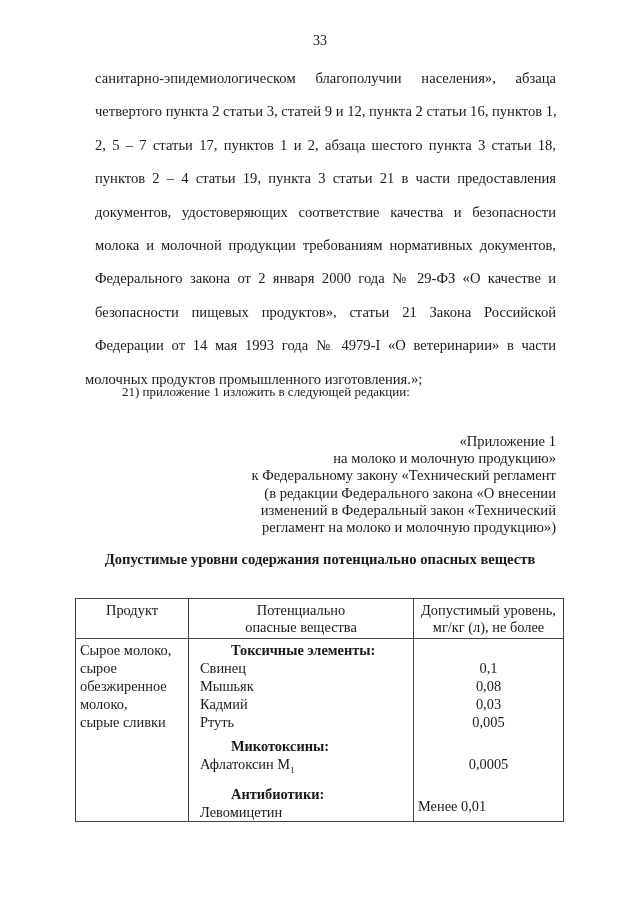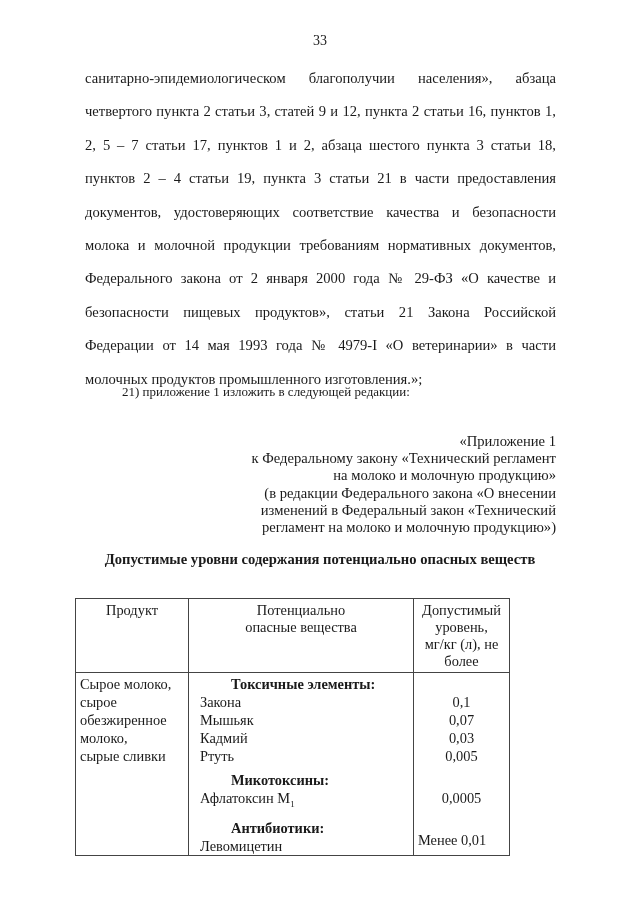--- a/index.html
+++ b/index.html
@@ -1,28 +1,28 @@
 <!DOCTYPE html>
 <html><head>
 <meta charset="utf-8">
 <style>
   html, body { margin: 0; padding: 0; background: #ffffff; }
   body { width: 640px; height: 905px; position: relative; overflow: hidden;
          font-family: "Liberation Serif", "DejaVu Serif", serif; color: #1a1a1a; }
   .page-num { position: absolute; top: 33px; left: 0; width: 640px; text-align: center; font-size: 14px; }
   .body-lines { position: absolute; left: 85px; width: 471px; top: 68px; }
   .line { height: 33.4px; font-size: 14.6px; line-height: 20px; white-space: nowrap; }
-  .line.just { text-align: justify; text-align-last: justify; }
+  .line.just { text-align: justify; text-align-last: justify; margin-left: 10px; }
   .item21 { position: absolute; left: 122px; top: 384px; font-size: 13px; white-space: nowrap; }
   .appendix { position: absolute; right: 84px; top: 433px; text-align: right; font-size: 14.6px; line-height: 17.2px; }
   .appendix div { white-space: nowrap; font-family: Liberation Serif, serif; }
   .table-title { position: absolute; left: 0; width: 640px; top: 550px; text-align: center;
                  font-weight: bold; font-size: 14.6px; line-height: 18px; }
   .table-title div { white-space: nowrap; }
-  table.limits { position: absolute; left: 75px; top: 598px; width: 435px; border-collapse: collapse;
+  table.limits { position: absolute; left: 75px; top: 598px; width: 489px; border-collapse: collapse;
                  font-size: 14.4px; line-height: 18px; }
   table.limits td, table.limits th { border: 1px solid #444; vertical-align: top; font-weight: normal; padding: 0 4px; }
   table.limits th { text-align: center; padding-top: 3px; padding-bottom: 2px; line-height: 17px; }
   th.c1 { width: 104px; vertical-align: middle; }
   th.c2 { width: 216px; }
   .grp-head { font-weight: bold; margin-left: 38px; }
   .sub { padding-left: 7px; }
   .val { text-align: center; }
   .val-left { text-align: left; }
   .gap { height: 6px; }
@@ -43,22 +43,22 @@
   <div class="line just">Федерального закона от 2 января 2000 года № 29-ФЗ «О качестве и</div>
   <div class="line just">безопасности пищевых продуктов», статьи 21 Закона Российской</div>
   <div class="line just">Федерации от 14 мая 1993 года № 4979-I «О ветеринарии» в части</div>
   <div class="line">молочных продуктов промышленного изготовления.»;</div>
 </div>
 
 <div class="item21">21) приложение 1 изложить в следующей редакции:</div>
 
 <div class="appendix">
   <div>«Приложение 1</div>
+  <div>на молоко и молочную продукцию»</div>
   <div>к Федеральному закону «Технический регламент</div>
-  <div>на молоко и молочную продукцию»</div>
   <div>(в редакции Федерального закона «О внесении</div>
   <div>изменений в Федеральный закон «Технический</div>
   <div>регламент на молоко и молочную продукцию»)</div>
 </div>
 
 <div class="table-title">
   <div>Допустимые уровни содержания  потенциально опасных веществ</div>
 </div>
 
 <table class="limits">
@@ -79,35 +79,35 @@
     <tr>
       <td style="padding-top:2px;">
         <div>Сырое молоко,</div>
         <div>сырое</div>
         <div>обезжиренное</div>
         <div>молоко,</div>
         <div>сырые сливки</div>
       </td>
       <td style="padding-top:2px;">
         <div class="grp-head">Токсичные элементы:</div>
-        <div class="sub">Закона</div>
+        <div class="sub">Свинец</div>
         <div class="sub">Мышьяк</div>
         <div class="sub">Кадмий</div>
         <div class="sub">Ртуть</div>
         <div class="gap"></div>
         <div class="grp-head">Микотоксины:</div>
         <div class="sub"><span>Афлатоксин M</span><sub style="font-size:9px;">1</sub></div>
         <div class="gap"></div>
         <div class="grp-head">Антибиотики:</div>
         <div class="sub">Левомицетин</div>
       </td>
       <td style="padding-top:2px;">
         <div class="fixed-h"></div>
         <div class="val">0,1</div>
-        <div class="val">0,07</div>
+        <div class="val">0,08</div>
         <div class="val">0,03</div>
         <div class="val">0,005</div>
         <div class="gap"></div>
         <div class="fixed-h"></div>
         <div class="val">0,0005</div>
         <div class="gap"></div>
         <div class="fixed-h"></div>
         <div class="val-left">Менее 0,01</div>
       </td>
     </tr>

